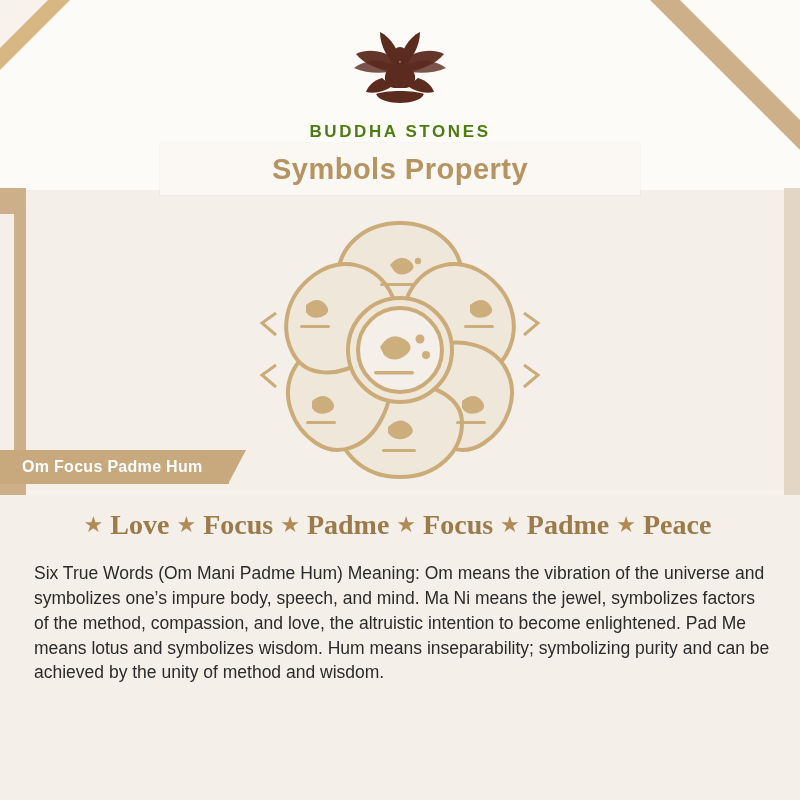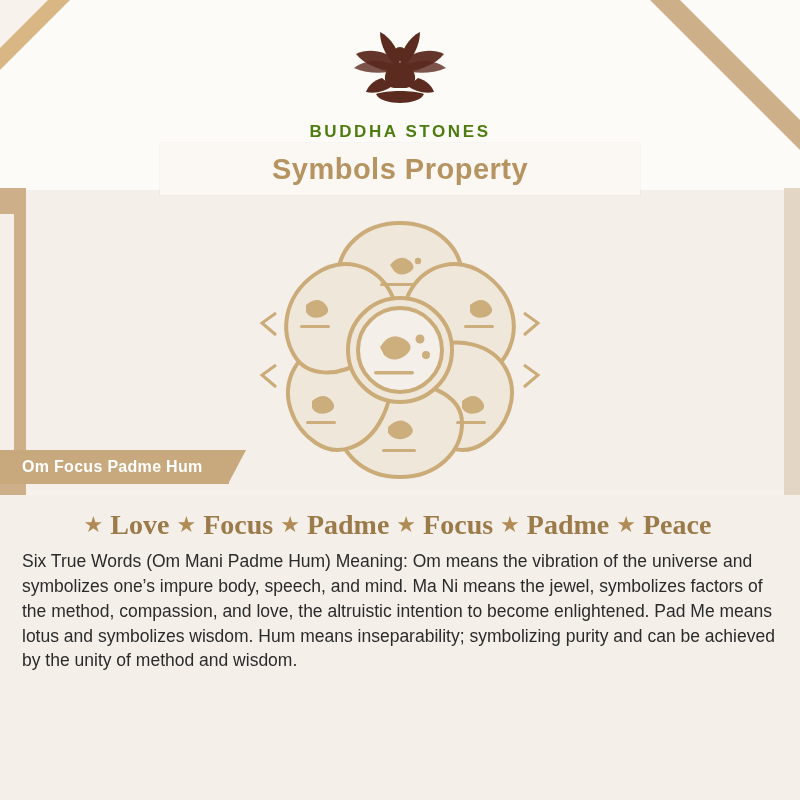--- a/index.html
+++ b/index.html
@@ -177,21 +177,21 @@
     line-height: 1;
   }
   .body-text {
     padding: 2px 18px 0 22px;
     font-size: 17.5px;
     line-height: 1.42;
     color: #2b2b2b;
     font-family: "Liberation Sans", sans-serif;
   }
   .body-text p {
-    margin: 0;
+    margin: 12px;
   }
 </style>
 </head>
 <body>
 
 <div class="page">
 
   <div class="bg-white-top"></div>
   <div class="bg-cream-mid"></div>
   <div class="left-band"></div>

